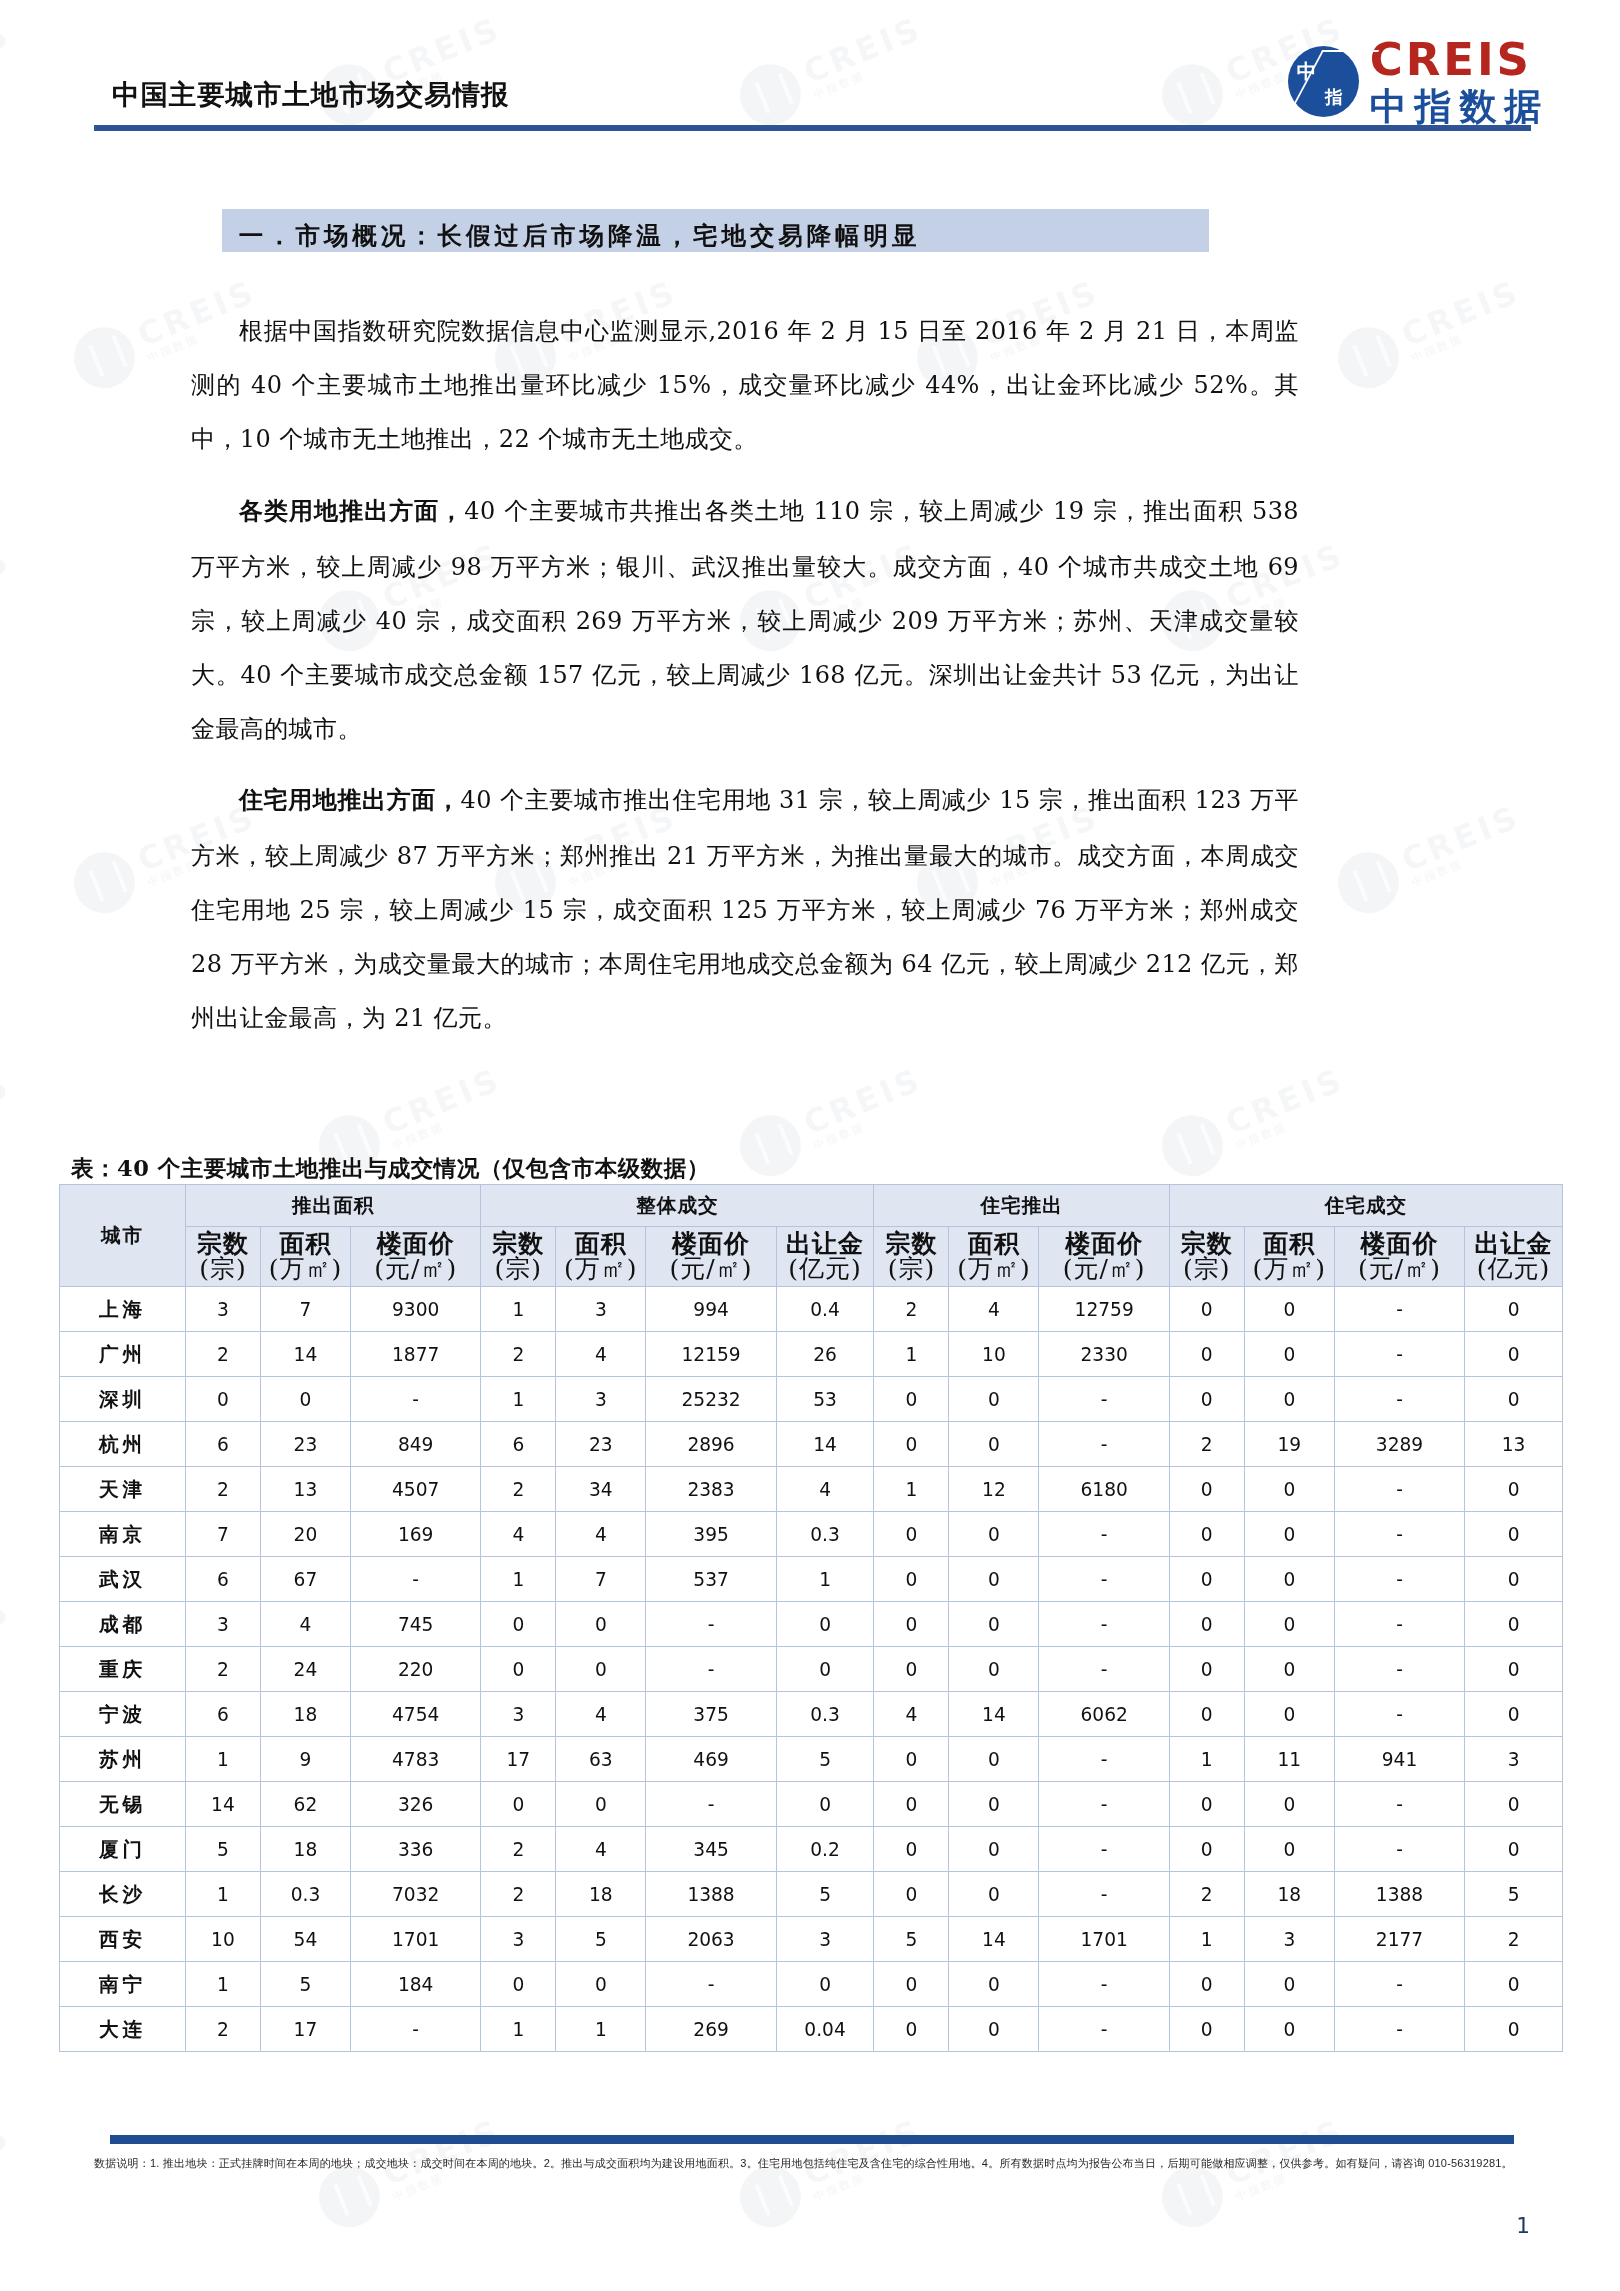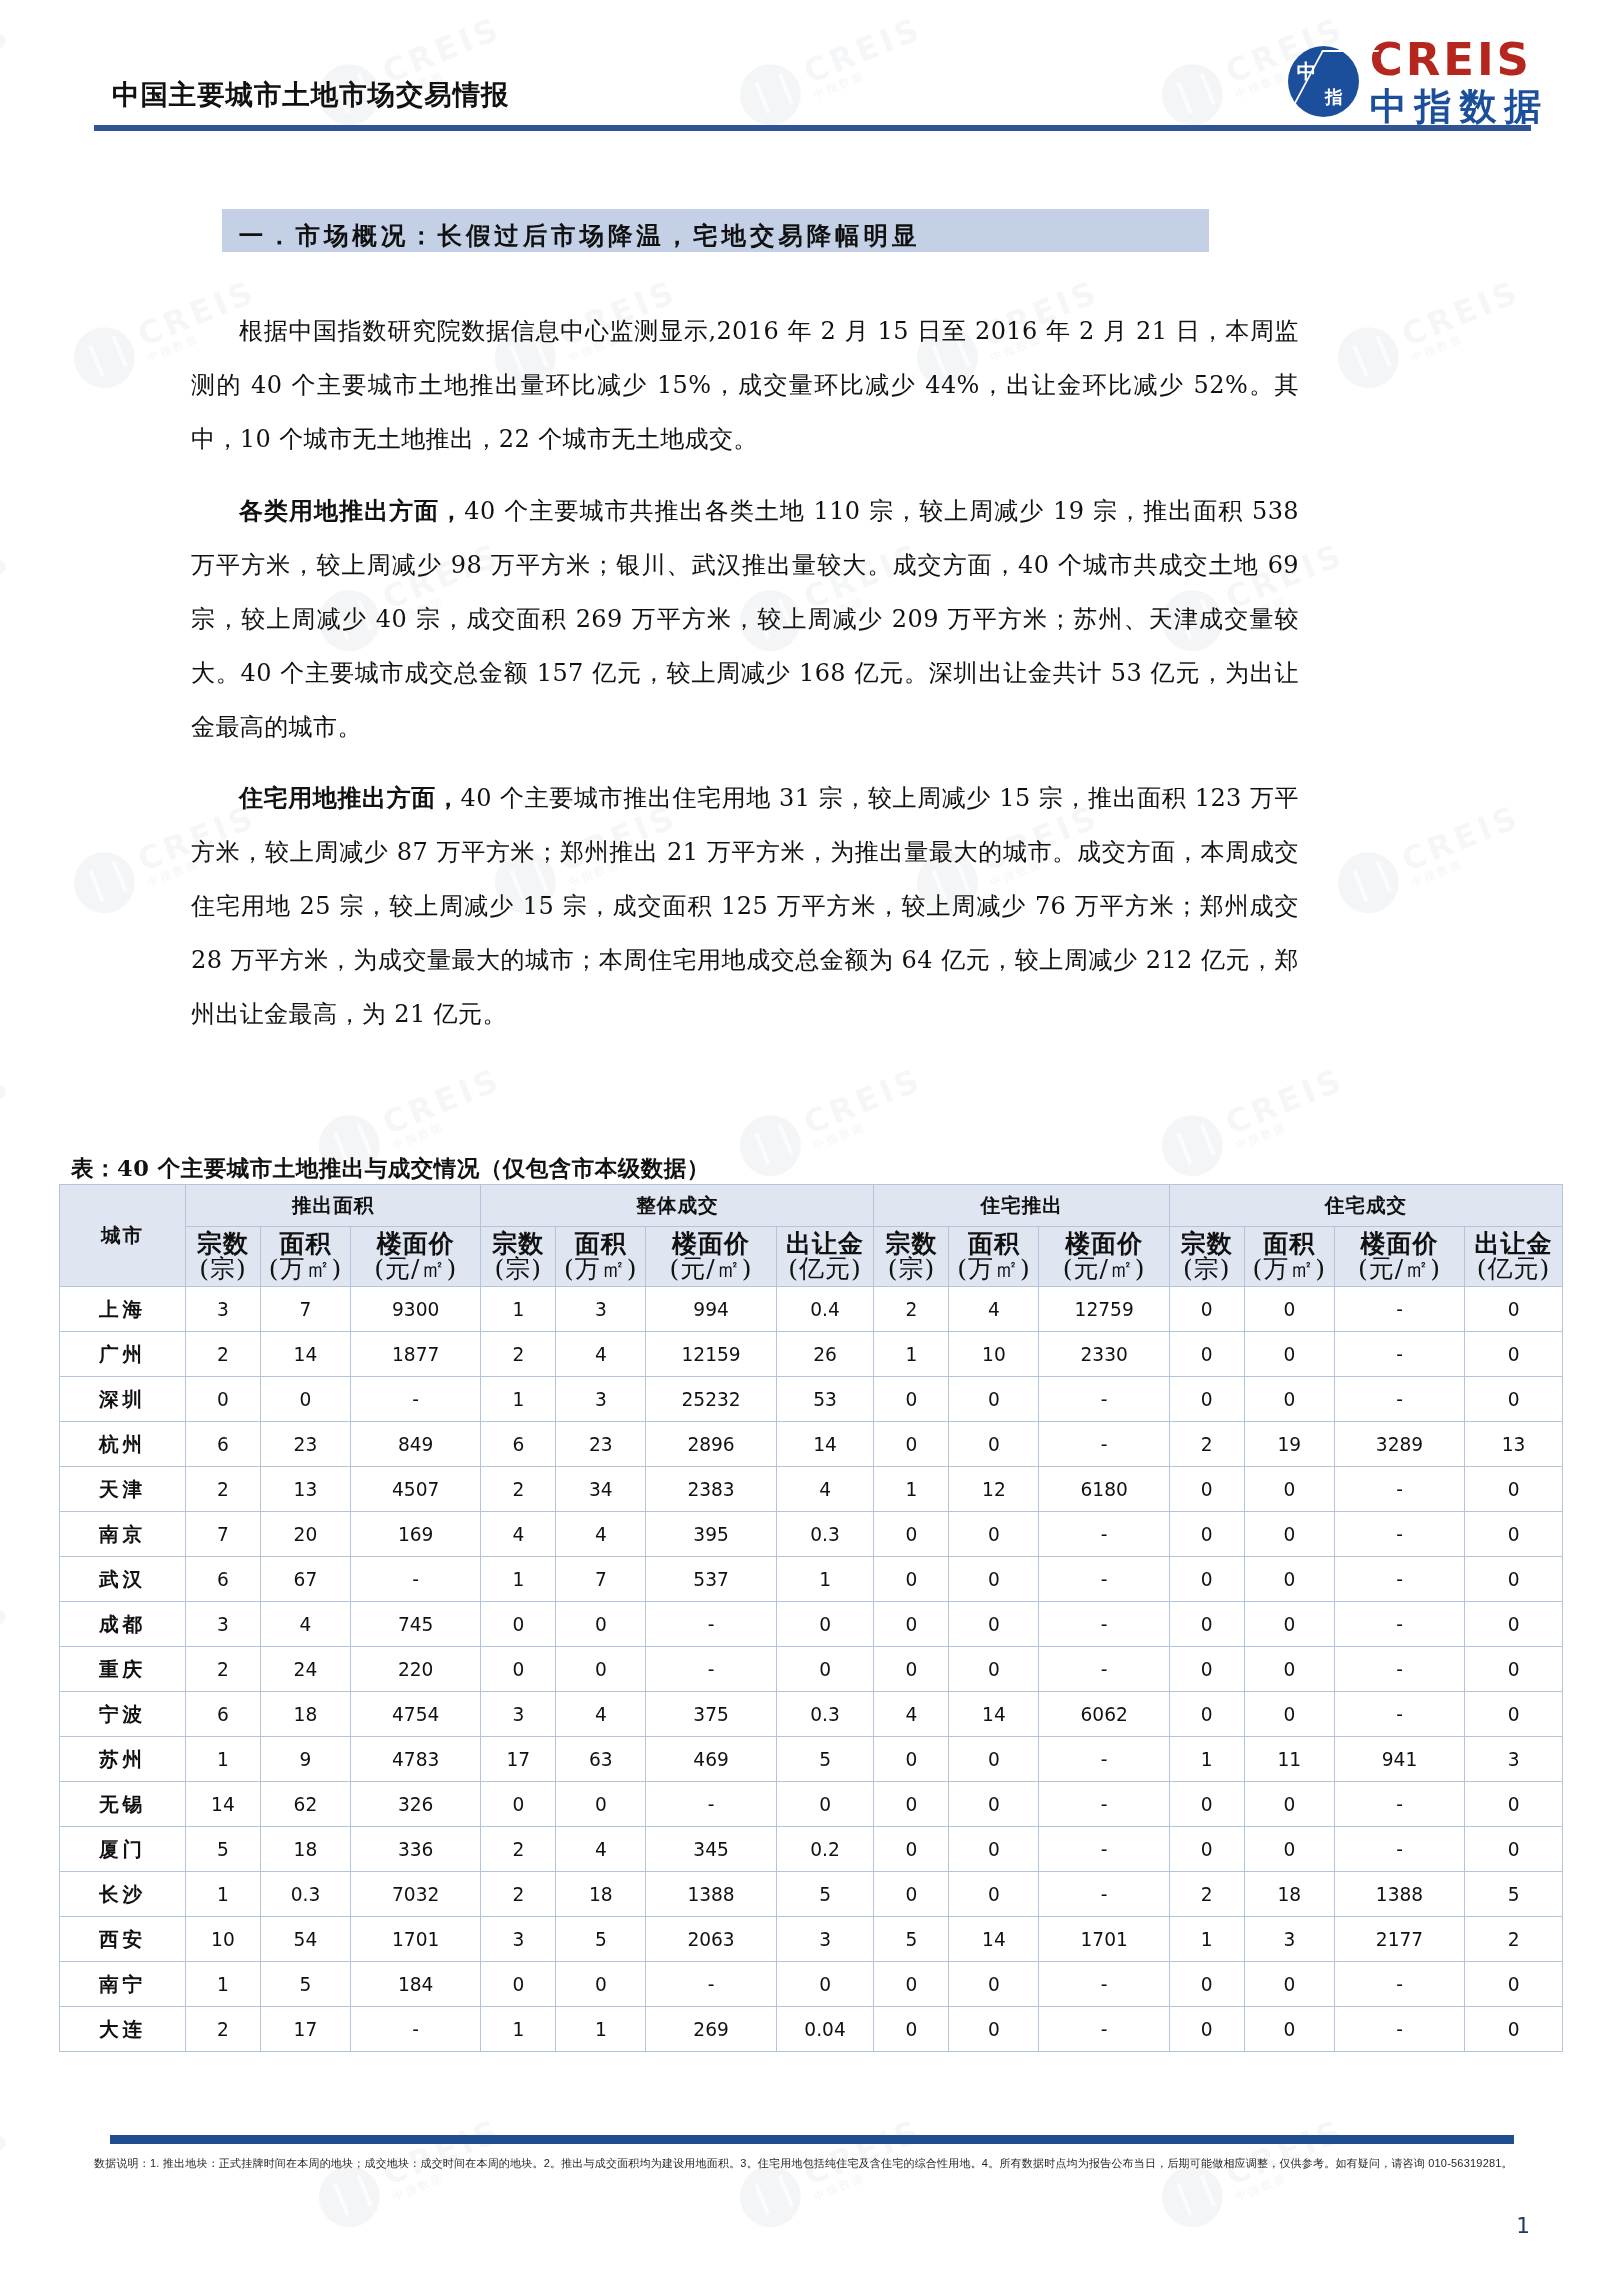--- a/index.html
+++ b/index.html
@@ -191,21 +191,21 @@
     font-size: 24px;
     line-height: 54px;
     text-align: justify;
     text-align-last: left;
     text-indent: 2em;
     margin: 0 0 17.6px 0;
     color: #111;
     font-family: "DejaVu Serif", "Liberation Serif", serif;
     letter-spacing: 0.4px;
   }
-  .para b { font-weight: bold; }
+  .para b { font-weight: bold; font-family: Liberation Mono, monospace; }
 
   
   .table-caption {
     position: absolute;
     left: 71px;
     top: 1153px;
     font-size: 22.5px;
     font-weight: bold;
     color: #111;
     letter-spacing: 0.5px;

